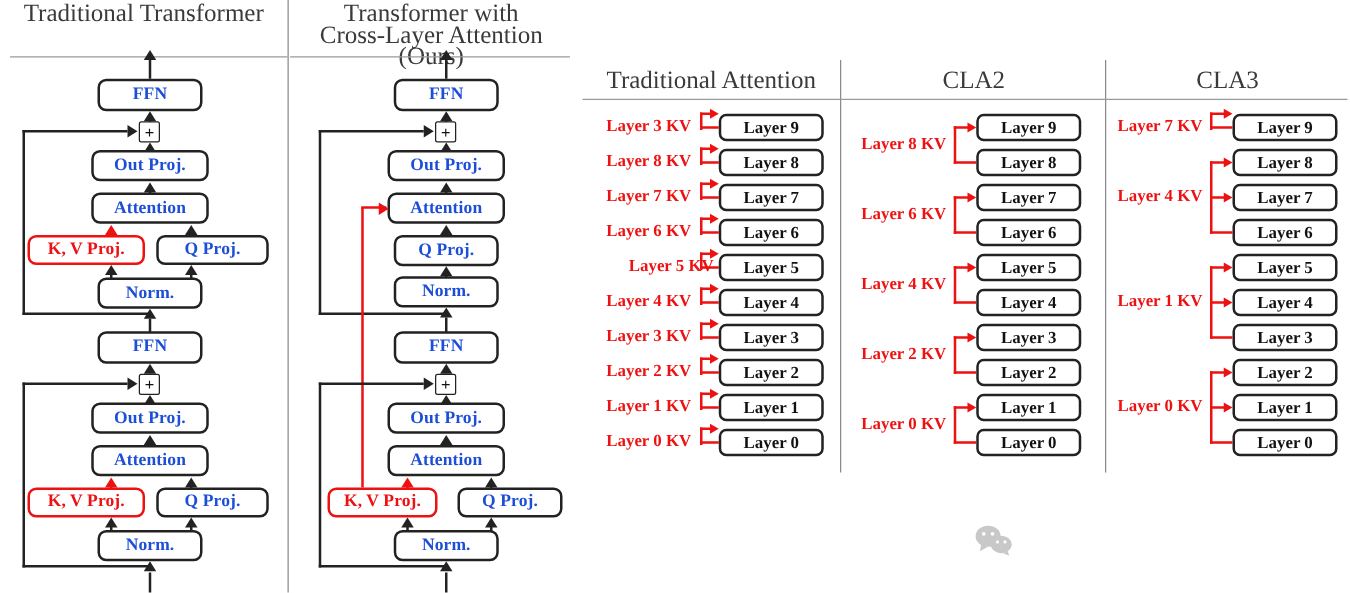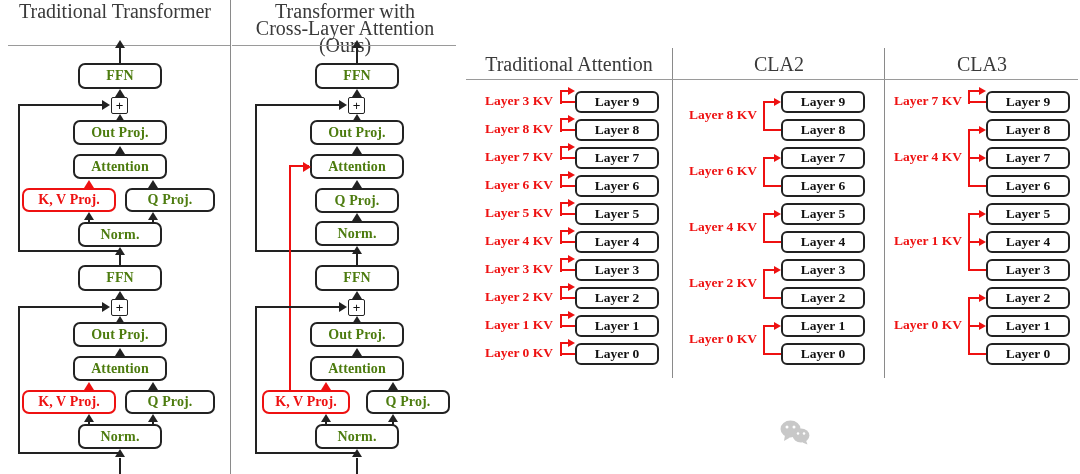--- a/index.html
+++ b/index.html
@@ -8,21 +8,21 @@
 
   .vdiv{position:absolute;width:1px;background:#8a8a8a;}
   .hrule{position:absolute;height:1px;background:#9a9a9a;}
 
   .coltitle{position:absolute;text-align:center;font-family:"Liberation Serif",serif;
             font-size:20px;color:#3a3a3a;line-height:17px;}
 
   
   .node{position:absolute;box-sizing:border-box;border:2px solid #222;border-radius:7px;
         background:#fff;display:flex;align-items:center;justify-content:center;
-        font-family:"Liberation Serif",serif;font-weight:bold;font-size:14px;color:#4d7c0f;
+        font-family:"Liberation Serif",serif;font-weight:bold;font-size:14px;color:#1d4ed8;
         letter-spacing:.1px;white-space:nowrap;}
   .node.red{border-color:#ee1111;color:#ee1111;}
 
   .plusbox{position:absolute;box-sizing:border-box;border:1.6px solid #222;background:#fff;
            width:17px;height:17px;border-radius:2px;display:flex;align-items:center;
            justify-content:center;font-family:"Liberation Sans",sans-serif;font-size:13px;
            line-height:1;color:#111;}
 
   
   .ln{position:absolute;background:#222;}
@@ -318,21 +318,21 @@
       <div class="kvlabel" style="top: 149px; left: 458px; width: 95px;">Layer 7 KV</div>
       <div class="rln rhl" style="left: 560px; top: 185px; width: 15px;"></div>
       <div class="rln rvl" style="left: 560px; top: 174px; height: 14px;"></div>
       <div class="rln rhl" style="left: 560px; top: 174px; width: 9px;"></div>
       <div class="rarrow" style="left: 568px; top: 170.5px;"></div>
       <div class="kvlabel" style="top: 177px; left: 458px; width: 95px;">Layer 6 KV</div>
       <div class="rln rhl" style="left: 560px; top: 213px; width: 15px;"></div>
       <div class="rln rvl" style="left: 560px; top: 202px; height: 14px;"></div>
       <div class="rln rhl" style="left: 560px; top: 202px; width: 9px;"></div>
       <div class="rarrow" style="left: 568px; top: 198.5px;"></div>
-      <div class="kvlabel" style="top: 205px; left: 458px; width: 95px;">Layer 5 KV</div>
+      <div class="kvlabel" style="top: 205px; left: 476px; width: 95px;">Layer 5 KV</div>
       <div class="rln rhl" style="left: 560px; top: 241px; width: 15px;"></div>
       <div class="rln rvl" style="left: 560px; top: 230px; height: 14px;"></div>
       <div class="rln rhl" style="left: 560px; top: 230px; width: 9px;"></div>
       <div class="rarrow" style="left: 568px; top: 226.5px;"></div>
       <div class="kvlabel" style="top: 233px; left: 458px; width: 95px;">Layer 4 KV</div>
       <div class="rln rhl" style="left: 560px; top: 269px; width: 15px;"></div>
       <div class="rln rvl" style="left: 560px; top: 258px; height: 14px;"></div>
       <div class="rln rhl" style="left: 560px; top: 258px; width: 9px;"></div>
       <div class="rarrow" style="left: 568px; top: 254.5px;"></div>
       <div class="kvlabel" style="top: 261px; left: 458px; width: 95px;">Layer 3 KV</div>

